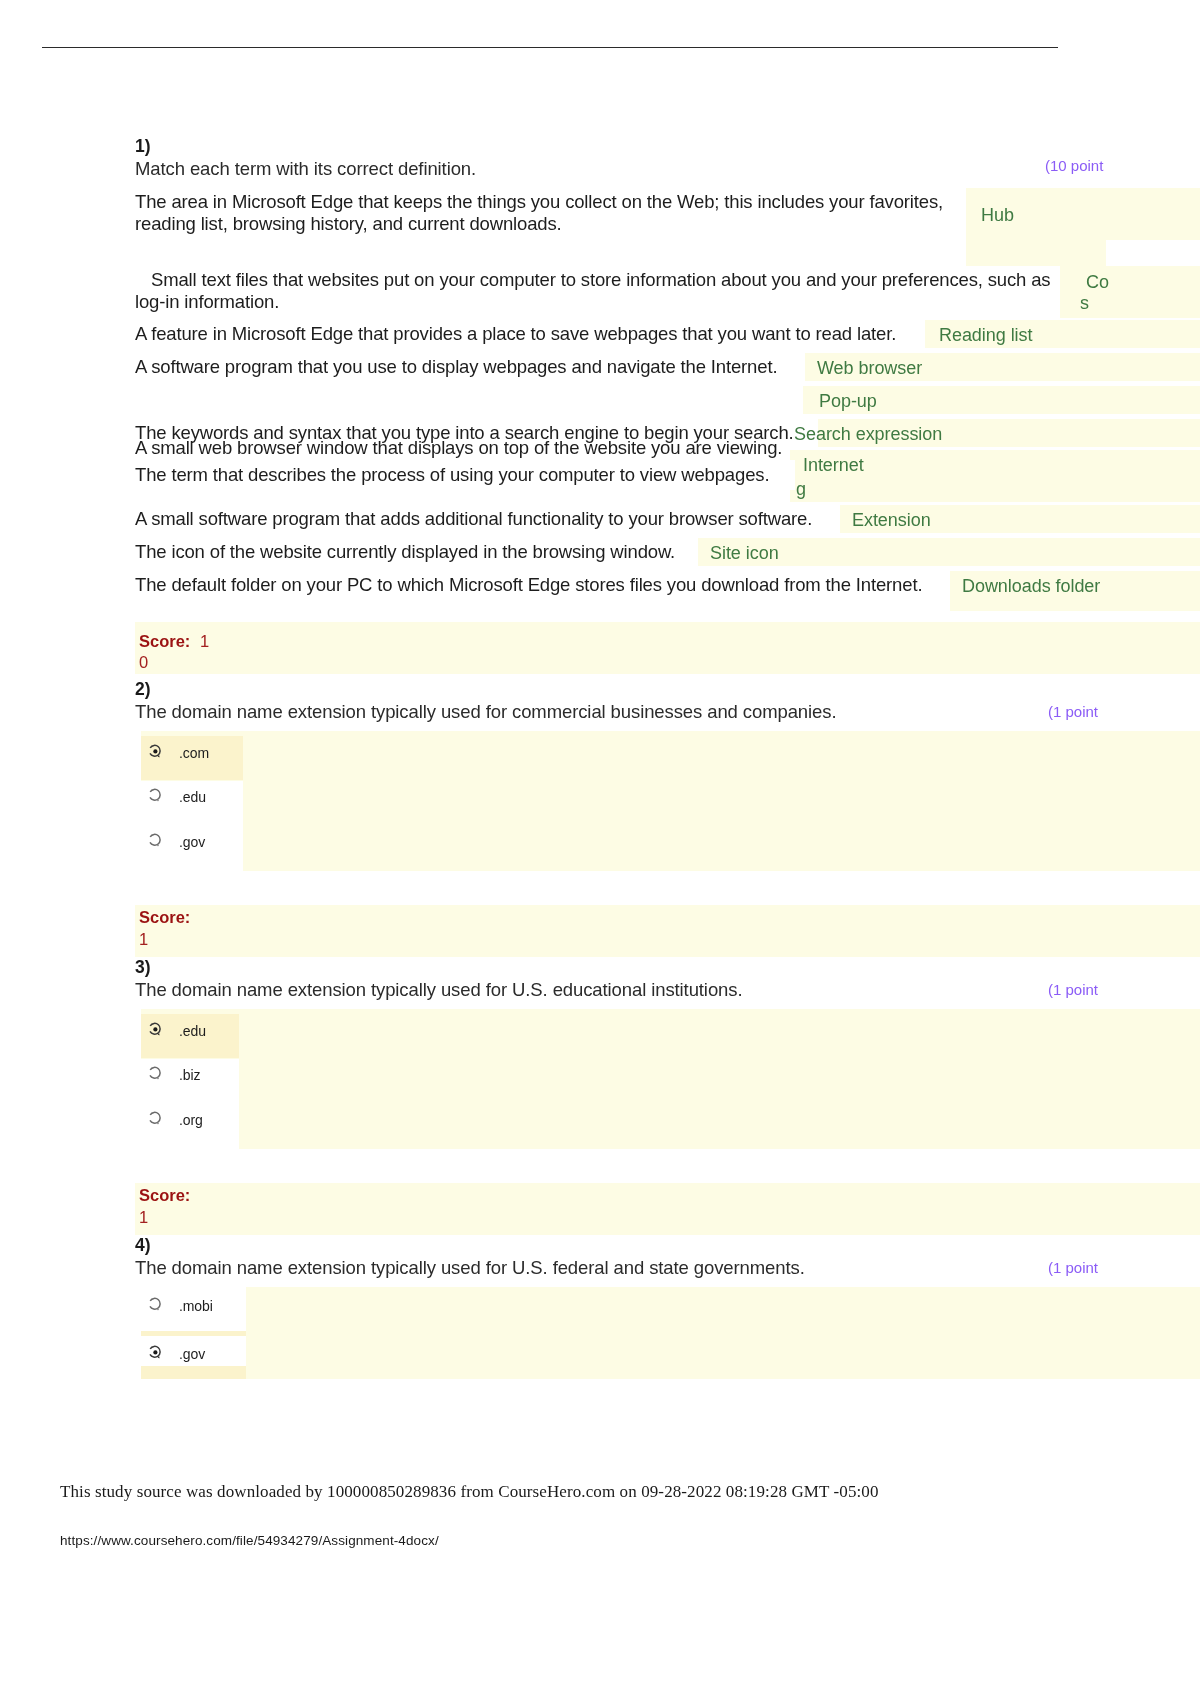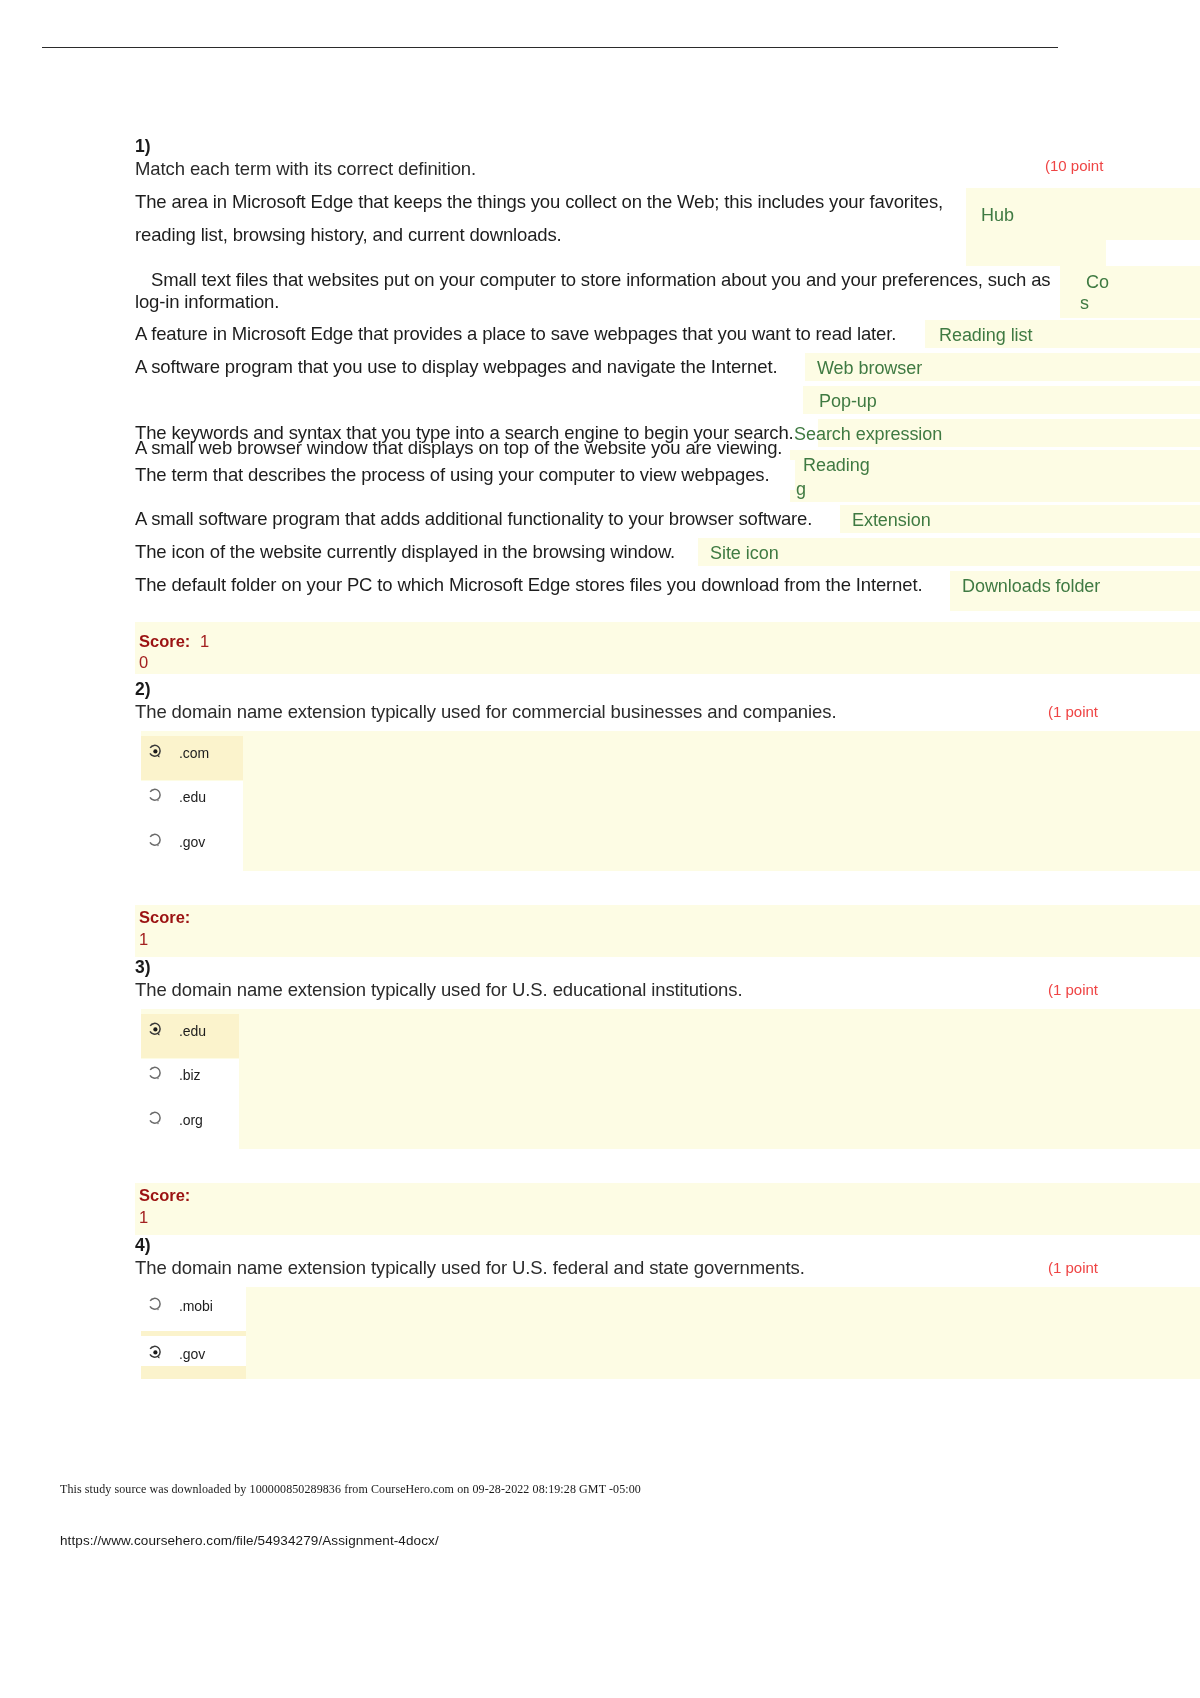--- a/index.html
+++ b/index.html
@@ -40,21 +40,21 @@
     color: #1a1a1a;
     letter-spacing: 0.1px;
   }
   .qtext {
     font-size: 18.5px;
     color: #2b2b2b;
     letter-spacing: -0.1px;
   }
   .points {
     font-size: 15px;
-    color: #ef4444;
+    color: #8b5cf6;
   }
 
   
   .hl {
     position: absolute;
     background: #fdfce4;
   }
   .hl-strong {
     position: absolute;
     background: #fbf3cc;
@@ -101,21 +101,21 @@
     position: absolute;
     font-size: 14px;
     color: #1d1d1d;
     letter-spacing: -0.1px;
   }
 
   
   .footer-note {
     position: absolute;
     font-family: "Liberation Serif", serif;
-    font-size: 12px;
+    font-size: 17px;
     color: #1a1a1a;
     letter-spacing: 0.1px;
     white-space: pre;
   }
   .footer-url {
     position: absolute;
     font-family: Liberation Sans, sans-serif;
     font-size: 13.5px;
     color: #1a1a1a;
     letter-spacing: 0.1px;
@@ -129,21 +129,21 @@
 
   <div class="top-rule"></div>
 
   <div class="abs qnum" style="left:135px; top:136px;">1)</div>
   <div class="abs qtext" style="left:135px; top:158px;">Match each term with its correct definition.</div>
   <div class="abs points" style="left:1045px; top:157px;">(10 point</div>
 
   <div class="hl" style="left:966px; top:188px; width:234px; height:52px;"></div>
   <div class="hl" style="left:966px; top:240px; width:140px; height:26px;"></div>
   <div class="abs match-def" style="left:135px; top:191px; width:835px;">The area in Microsoft Edge that keeps the things you collect on the Web; this includes your favorites,</div>
-  <div class="abs match-def" style="left:135px; top:224px; width:835px;">reading list, browsing history, and current downloads.</div>
+  <div class="abs match-def" style="left:135px; top:213px; width:835px;">reading list, browsing history, and current downloads.</div>
   <div class="abs match-ans" style="left:981px; top:203px;">Hub</div>
 
   <div class="hl" style="left:1058px; top:266px; width:142px; height:52px;"></div>
   <div class="white-block" style="left:135px; top:266px; width:925px; height:52px;"></div>
   <div class="abs match-def" style="left:151px; top:269px;">Small text files that websites put on your computer to store information about you and your preferences, such as</div>
   <div class="abs match-def" style="left:135px; top:291px;">log-in information.</div>
   <div class="abs match-ans" style="left:1086px; top:270px;">Co</div>
   <div class="abs match-ans" style="left:1080px; top:291px;">s</div>
 
   <div class="hl" style="left:925px; top:320px; width:275px; height:28px;"></div>
@@ -158,21 +158,21 @@
   <div class="abs match-def" style="left:135px; top:389px;margin-top:48px;">A small web browser window that displays on top of the website you are viewing.</div>
   <div class="abs match-ans" style="left:819px; top:389px;">Pop-up</div>
 
   <div class="hl" style="left:818px; top:419px; width:382px; height:28px;"></div>
   <div class="abs match-def" style="left:135px; top:422px;">The keywords and syntax that you type into a search engine to begin your search.</div>
   <div class="abs match-ans" style="left:794px; top:422px;">Search expression</div>
 
   <div class="hl" style="left:790px; top:450px; width:410px; height:52px;"></div>
   <div class="white-block" style="left:135px; top:460px; width:660px; height:30px;"></div>
   <div class="abs match-def" style="left:135px; top:464px;">The term that describes the process of using your computer to view webpages.</div>
-  <div class="abs match-ans" style="left:803px; top:453px;">Reading</div>
+  <div class="abs match-ans" style="left:803px; top:453px;">Internet</div>
   <div class="abs match-ans" style="left:796px; top:477px;">g</div>
 
   <div class="hl" style="left:840px; top:505px; width:360px; height:28px;"></div>
   <div class="abs match-def" style="left:135px; top:508px;">A small software program that adds additional functionality to your browser software.</div>
   <div class="abs match-ans" style="left:852px; top:508px;">Extension</div>
 
   <div class="hl" style="left:698px; top:538px; width:502px; height:28px;"></div>
   <div class="abs match-def" style="left:135px; top:541px;">The icon of the website currently displayed in the browsing window.</div>
   <div class="abs match-ans" style="left:710px; top:541px;">Site icon</div>
 

